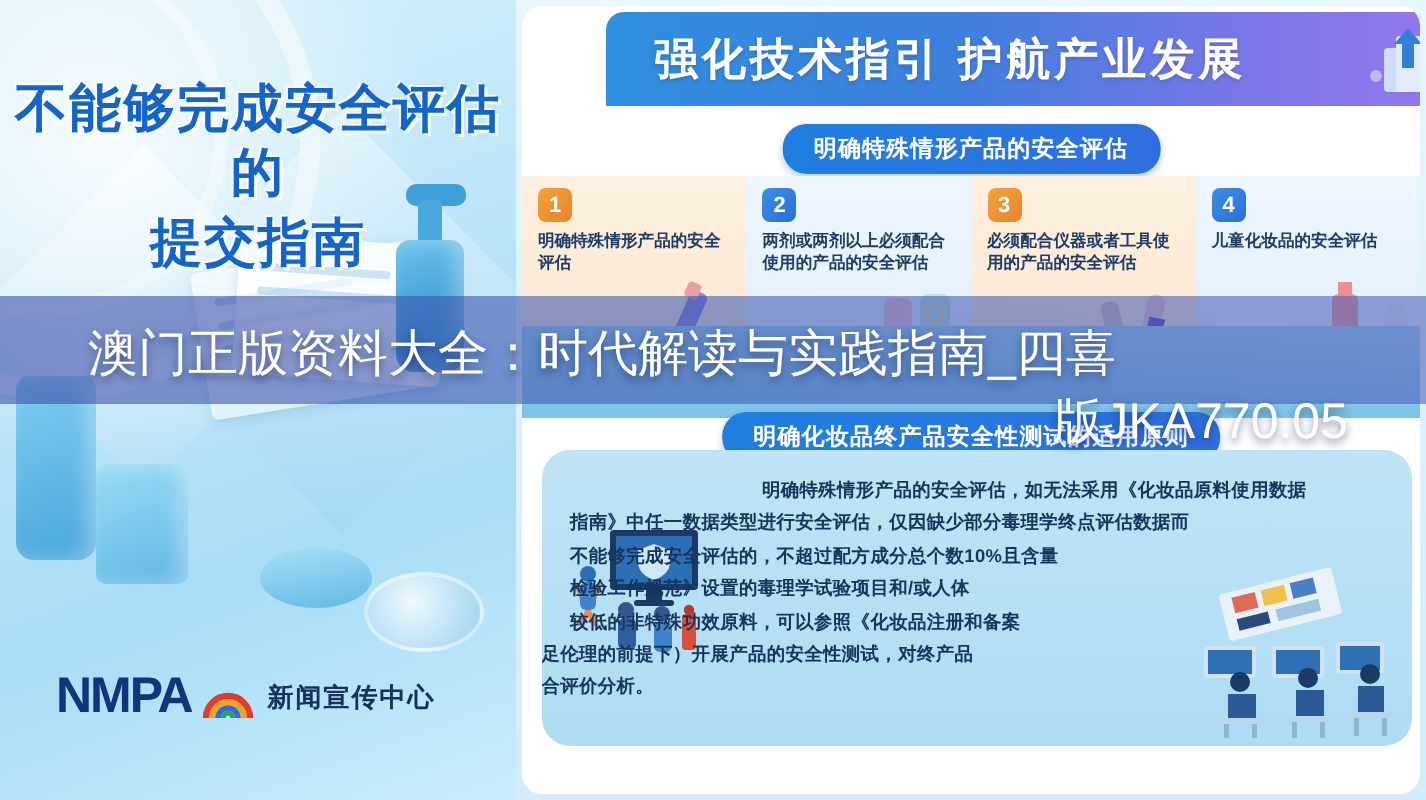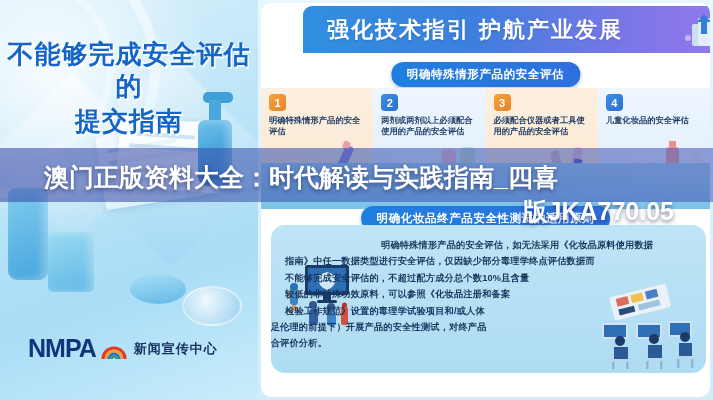--- a/index.html
+++ b/index.html
@@ -136,21 +136,21 @@
   .tb-art-r{position:absolute;right:4px;top:58px;width:112px;height:86px;}
 
   
   .overlay-band{
     position:absolute;left:0;top:148px;width:713px;height:54px;
     background:linear-gradient(90deg,rgba(62,78,168,.60),rgba(58,88,175,.58),rgba(70,86,180,.55));
     z-index:20;
   }
   .overlay-text{
     position:absolute;left:44px;top:160px;width:640px;z-index:21;
-    color:#fff;font-size:25px;font-weight:bold;line-height:34px;
+    color:#fff;font-size:25px;font-weight:normal;line-height:34px;
     text-shadow:0 2px 4px rgba(20,30,80,.55);
   }
   .overlay-text .ln2{display:block;text-align:right;padding-right:10px;}
 </style>
 </head>
 <body>
 
 <div class="screen">
 
   <div class="left-panel">
@@ -275,22 +275,22 @@
           <rect x="30" y="48" width="9" height="16" rx="3" fill="#2f5f9e"></rect>
           <circle cx="52" cy="46" r="4" fill="#34568f"></circle>
           <rect x="48" y="50" width="9" height="15" rx="3" fill="#3f84c9"></rect>
           <rect x="62" y="46" width="7" height="18" rx="2" fill="#d94f3d"></rect>
           <circle cx="65.5" cy="44" r="2.6" fill="#b8392a"></circle>
         </svg>
         <div class="tb-body">
           <p class="ind">明确特殊情形产品的安全评估，如无法采用《化妆品原料使用数据</p>
           <p>指南》中任一数据类型进行安全评估，仅因缺少部分毒理学终点评估数据而</p>
           <p>不能够完成安全评估的，不超过配方成分总个数10%且含量</p>
+          <p>检验工作规范》设置的毒理学试验项目和/或人体</p>
           <p>较低的非特殊功效原料，可以参照《化妆品注册和备案</p>
-          <p>检验工作规范》设置的毒理学试验项目和/或人体</p>
           <p style="margin-left:-80px;">试验项目（在满足伦理的前提下）开展产品的安全性测试，对终产品</p>
           <p style="margin-left:-80px;">的安全性进行综合评价分析。</p>
         </div>
         <svg class="tb-art-r" viewBox="0 0 112 86">
           <g transform="rotate(-14 56 30)">
             <rect x="24" y="6" width="58" height="24" rx="2" fill="#e9f2f8"></rect>
             <rect x="30" y="9" width="12" height="8" fill="#e06a5a"></rect>
             <rect x="45" y="9" width="12" height="8" fill="#f0c04a"></rect>
             <rect x="60" y="9" width="12" height="8" fill="#4a7fc8"></rect>
             <rect x="30" y="20" width="16" height="6" fill="#2b4a7a"></rect>

